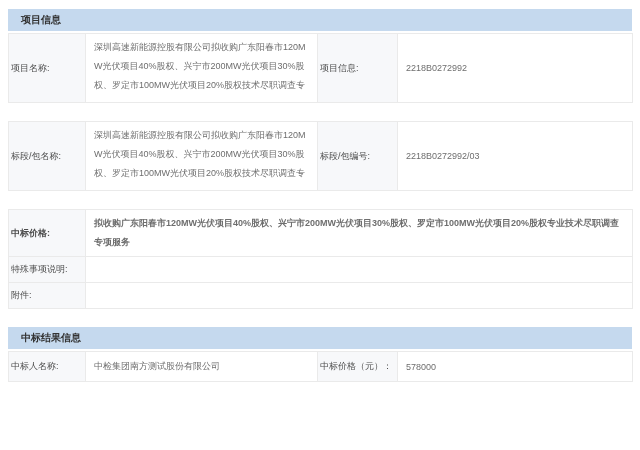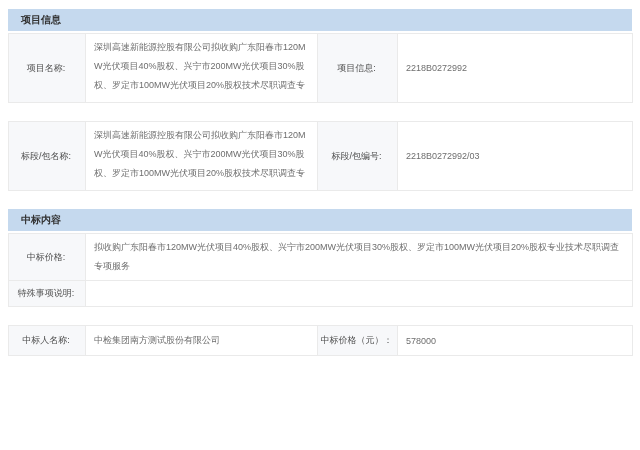--- a/index.html
+++ b/index.html
@@ -11,27 +11,27 @@
     background:#c5d9ee;
     height:22px; line-height:22px;
     padding-left:13px;
     font-size:10px; font-weight:bold; color:#333333;
     margin-bottom:2px;
   }
   table { width:624px; border-collapse:collapse; table-layout:fixed; }
   td { border:1px solid #eaeaea; font-size:9px; vertical-align:middle; word-break:break-all; }
   td.lbl {
     background:#f7f8fa; color:#4d4d4d;
-    text-align:center; padding:4px 4px 4px 2px;
+    text-align:left; padding:4px 4px 4px 2px;
   }
   td.val { background:#ffffff; color:#6e6e6e; padding:4px 8px; }
   td.val.multi { line-height:19px; }
   tr.r66 td { height:66px; }
   tr.r28 td { height:28px; }
-  tr.r45 td { height:45px; }
+  tr.r45 td { height:45px;font-weight:bold; }
   tr.r27 td { height:26px; }
   tr.r30 td { height:30px; }
   .clip { max-height:60px; overflow:hidden; }
   col.c1 { width:77px; }
   col.c2 { width:232px; }
   col.c3 { width:80px; }
   col.c4 { width:235px; }
 </style>
 </head>
 <body>
@@ -75,42 +75,46 @@
           <div class="clip">深圳高速新能源控股有限公司拟收购广东阳春市120MW光伏项目40%股权、兴宁市200MW光伏项目30%股权、罗定市100MW光伏项目20%股权技术尽职调查专项服务</div>
         </td>
         <td class="lbl">标段/包编号:</td>
         <td class="val">2218B0272992/03</td>
       </tr>
     </tbody>
       </table>
   </div>
 
   <div class="sec">
-    <div class="sec-header">中标内容</div>
     <table>
       <colgroup>
           <col class="c1">
           <col class="c2">
           <col class="c3">
           <col class="c4">
         </colgroup>
       <tbody>
       <tr class="r45">
         <td class="lbl">中标价格:</td>
         <td class="val multi" colspan="3">拟收购广东阳春市120MW光伏项目40%股权、兴宁市200MW光伏项目30%股权、罗定市100MW光伏项目20%股权专业技术尽职调查专项服务</td>
       </tr>
       <tr class="r27">
         <td class="lbl">特殊事项说明:</td>
         <td class="val" colspan="3"></td>
       </tr>
+      <tr class="r27">
+        <td class="lbl">附件:</td>
+        <td class="val" colspan="3"></td>
+      </tr>
     </tbody>
       </table>
   </div>
 
   <div class="sec">
+    <div class="sec-header">中标结果信息</div>
     <table>
       <colgroup>
           <col class="c1">
           <col class="c2">
           <col class="c3">
           <col class="c4">
         </colgroup>
       <tbody>
           <tr class="r30">
         <td class="lbl">中标人名称:</td>

